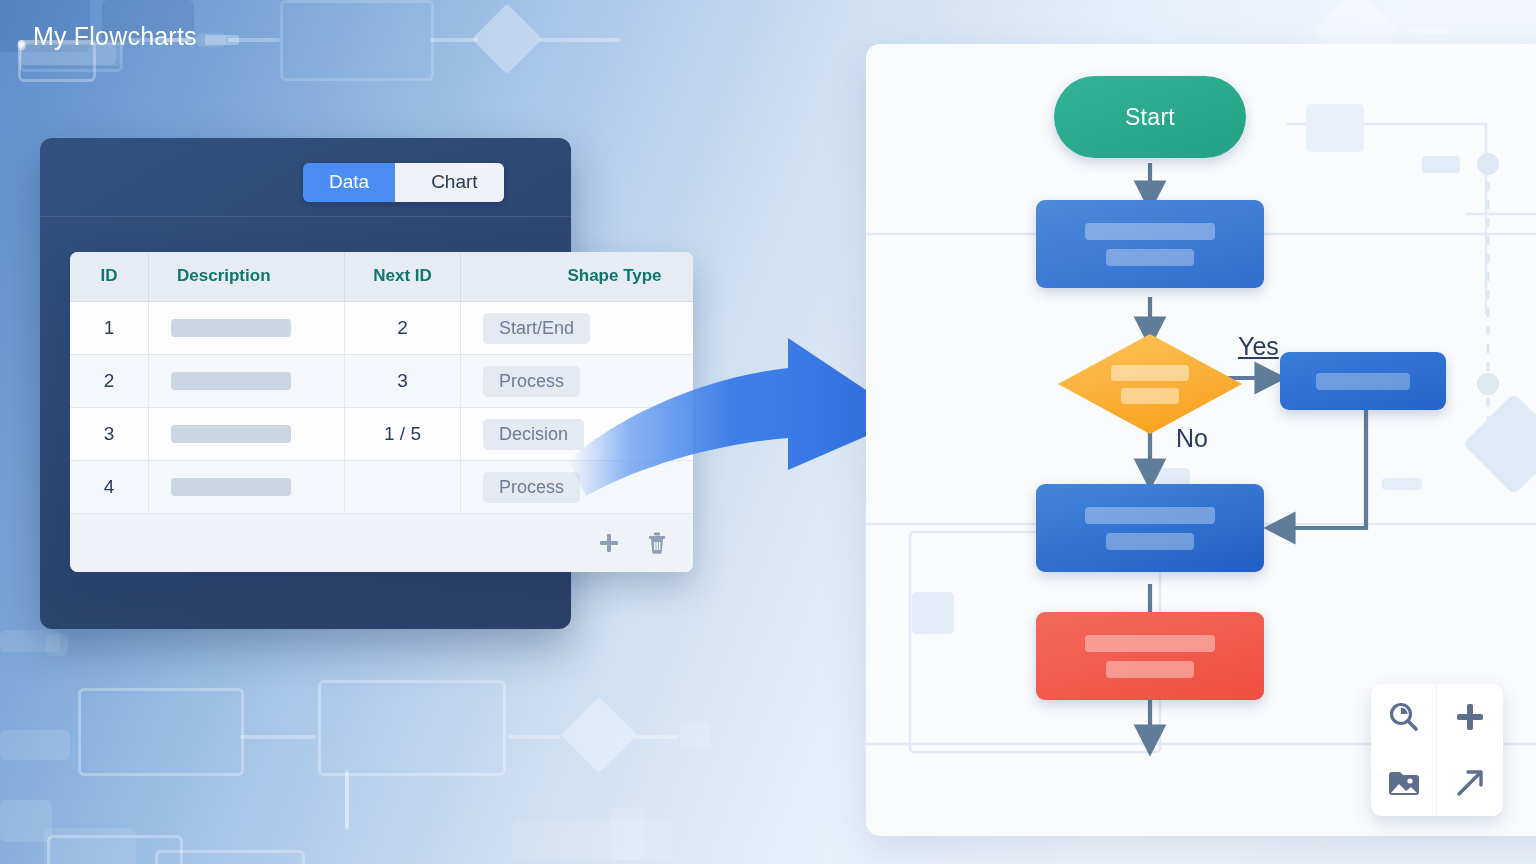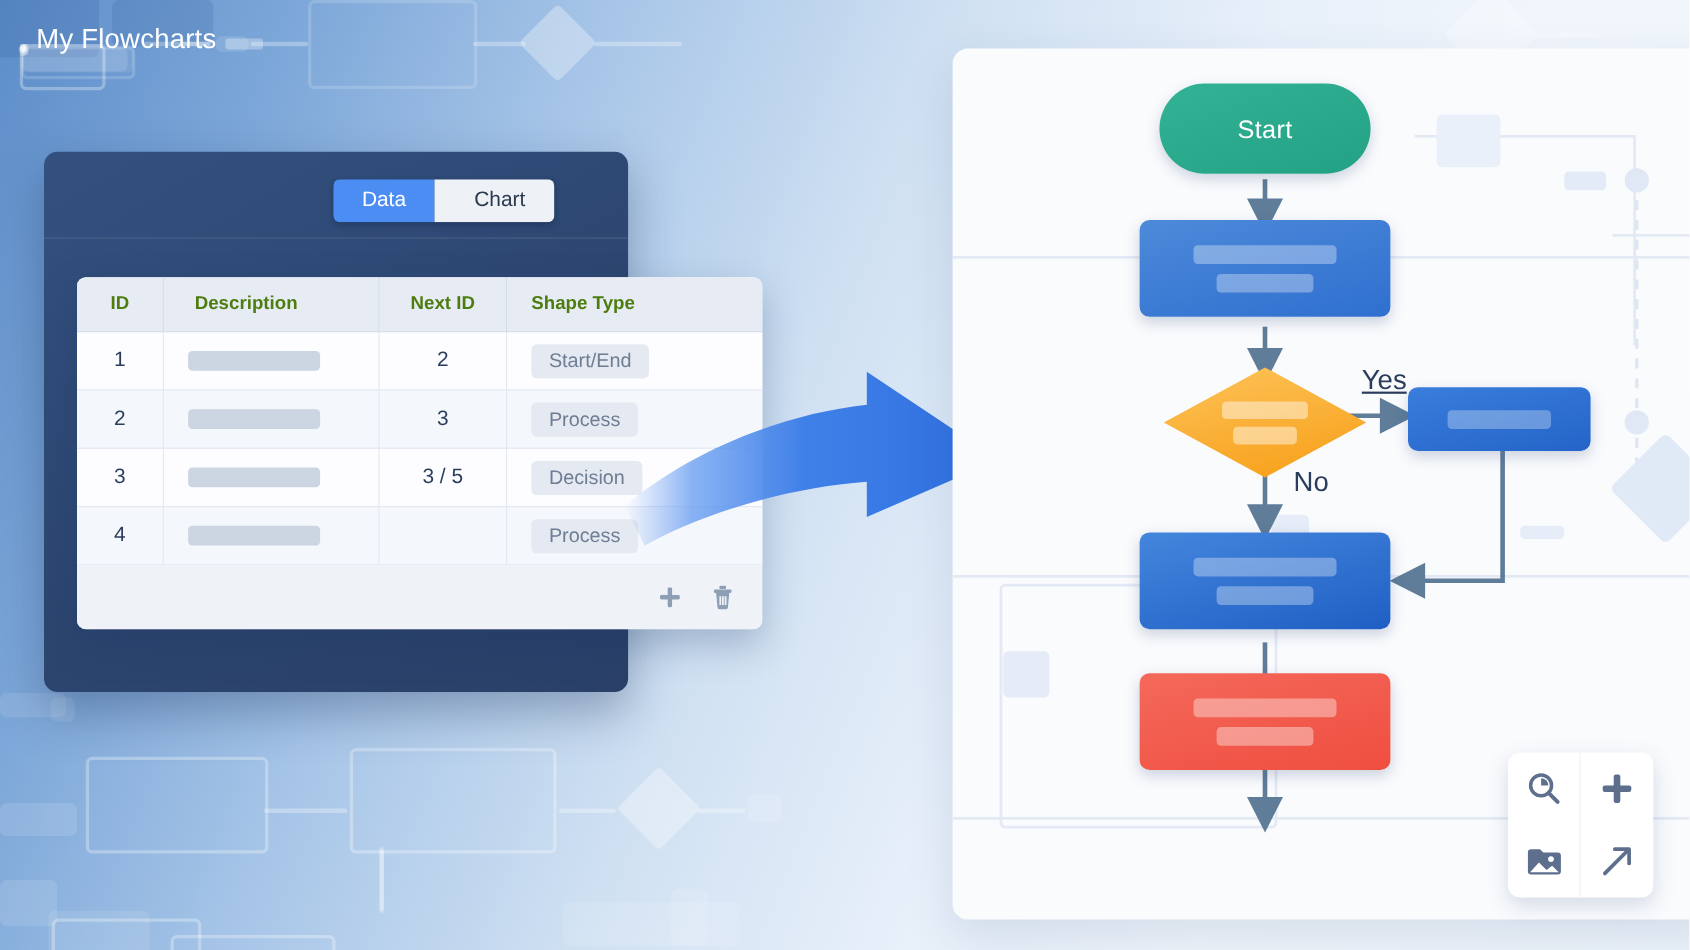--- a/index.html
+++ b/index.html
@@ -128,29 +128,29 @@
     background: #fbfcfe;
     box-shadow: 0 14px 34px rgba(25,50,95,0.26);
   }
   table.data-table {
     border-collapse: collapse;
     width: 100%;
     table-layout: fixed;
   }
   table.data-table thead th {
     background: #e7ecf4;
-    color: #4d7c0f;
+    color: #0f766e;
     font-size: 17px;
     font-weight: bold;
     text-align: left;
     padding: 14px 0 15px 0;
     border-right: 1px solid #d4dcea;
     border-bottom: 1px solid #d4dcea;
   }
-  table.data-table thead th:last-child { border-right: none; }
+  table.data-table thead th:last-child { border-right: none; text-align: center; }
   th.c-id, td.c-id        { width: 78px;  text-align: center !important; }
   th.c-desc, td.c-desc    { width: 167px; }
   th.c-next, td.c-next    { width: 115px; text-align: center !important; }
   th.c-shape, td.c-shape  { width: 263px; }
   th.c-id   { padding-left: 0 !important; }
   th.c-desc { padding-left: 28px !important; }
   th.c-next { text-align: center !important; }
   th.c-shape{ padding-left: 22px !important; }
 
   table.data-table tbody td {
@@ -415,21 +415,21 @@
               <span class="desc-bar"></span>
             </td>
           <td class="c-next">3</td>
           <td class="c-shape"><span class="shape-chip">Process</span></td>
         </tr>
         <tr>
           <td class="c-id">3</td>
           <td class="c-desc">
               <span class="desc-bar"></span>
             </td>
-          <td class="c-next">3 / 5</td>
+          <td class="c-next">1 / 5</td>
           <td class="c-shape"><span class="shape-chip">Decision</span></td>
         </tr>
         <tr>
           <td class="c-id">4</td>
           <td class="c-desc">
               <span class="desc-bar"></span>
             </td>
           <td class="c-next"></td>
           <td class="c-shape"><span class="shape-chip">Process</span></td>
         </tr>

